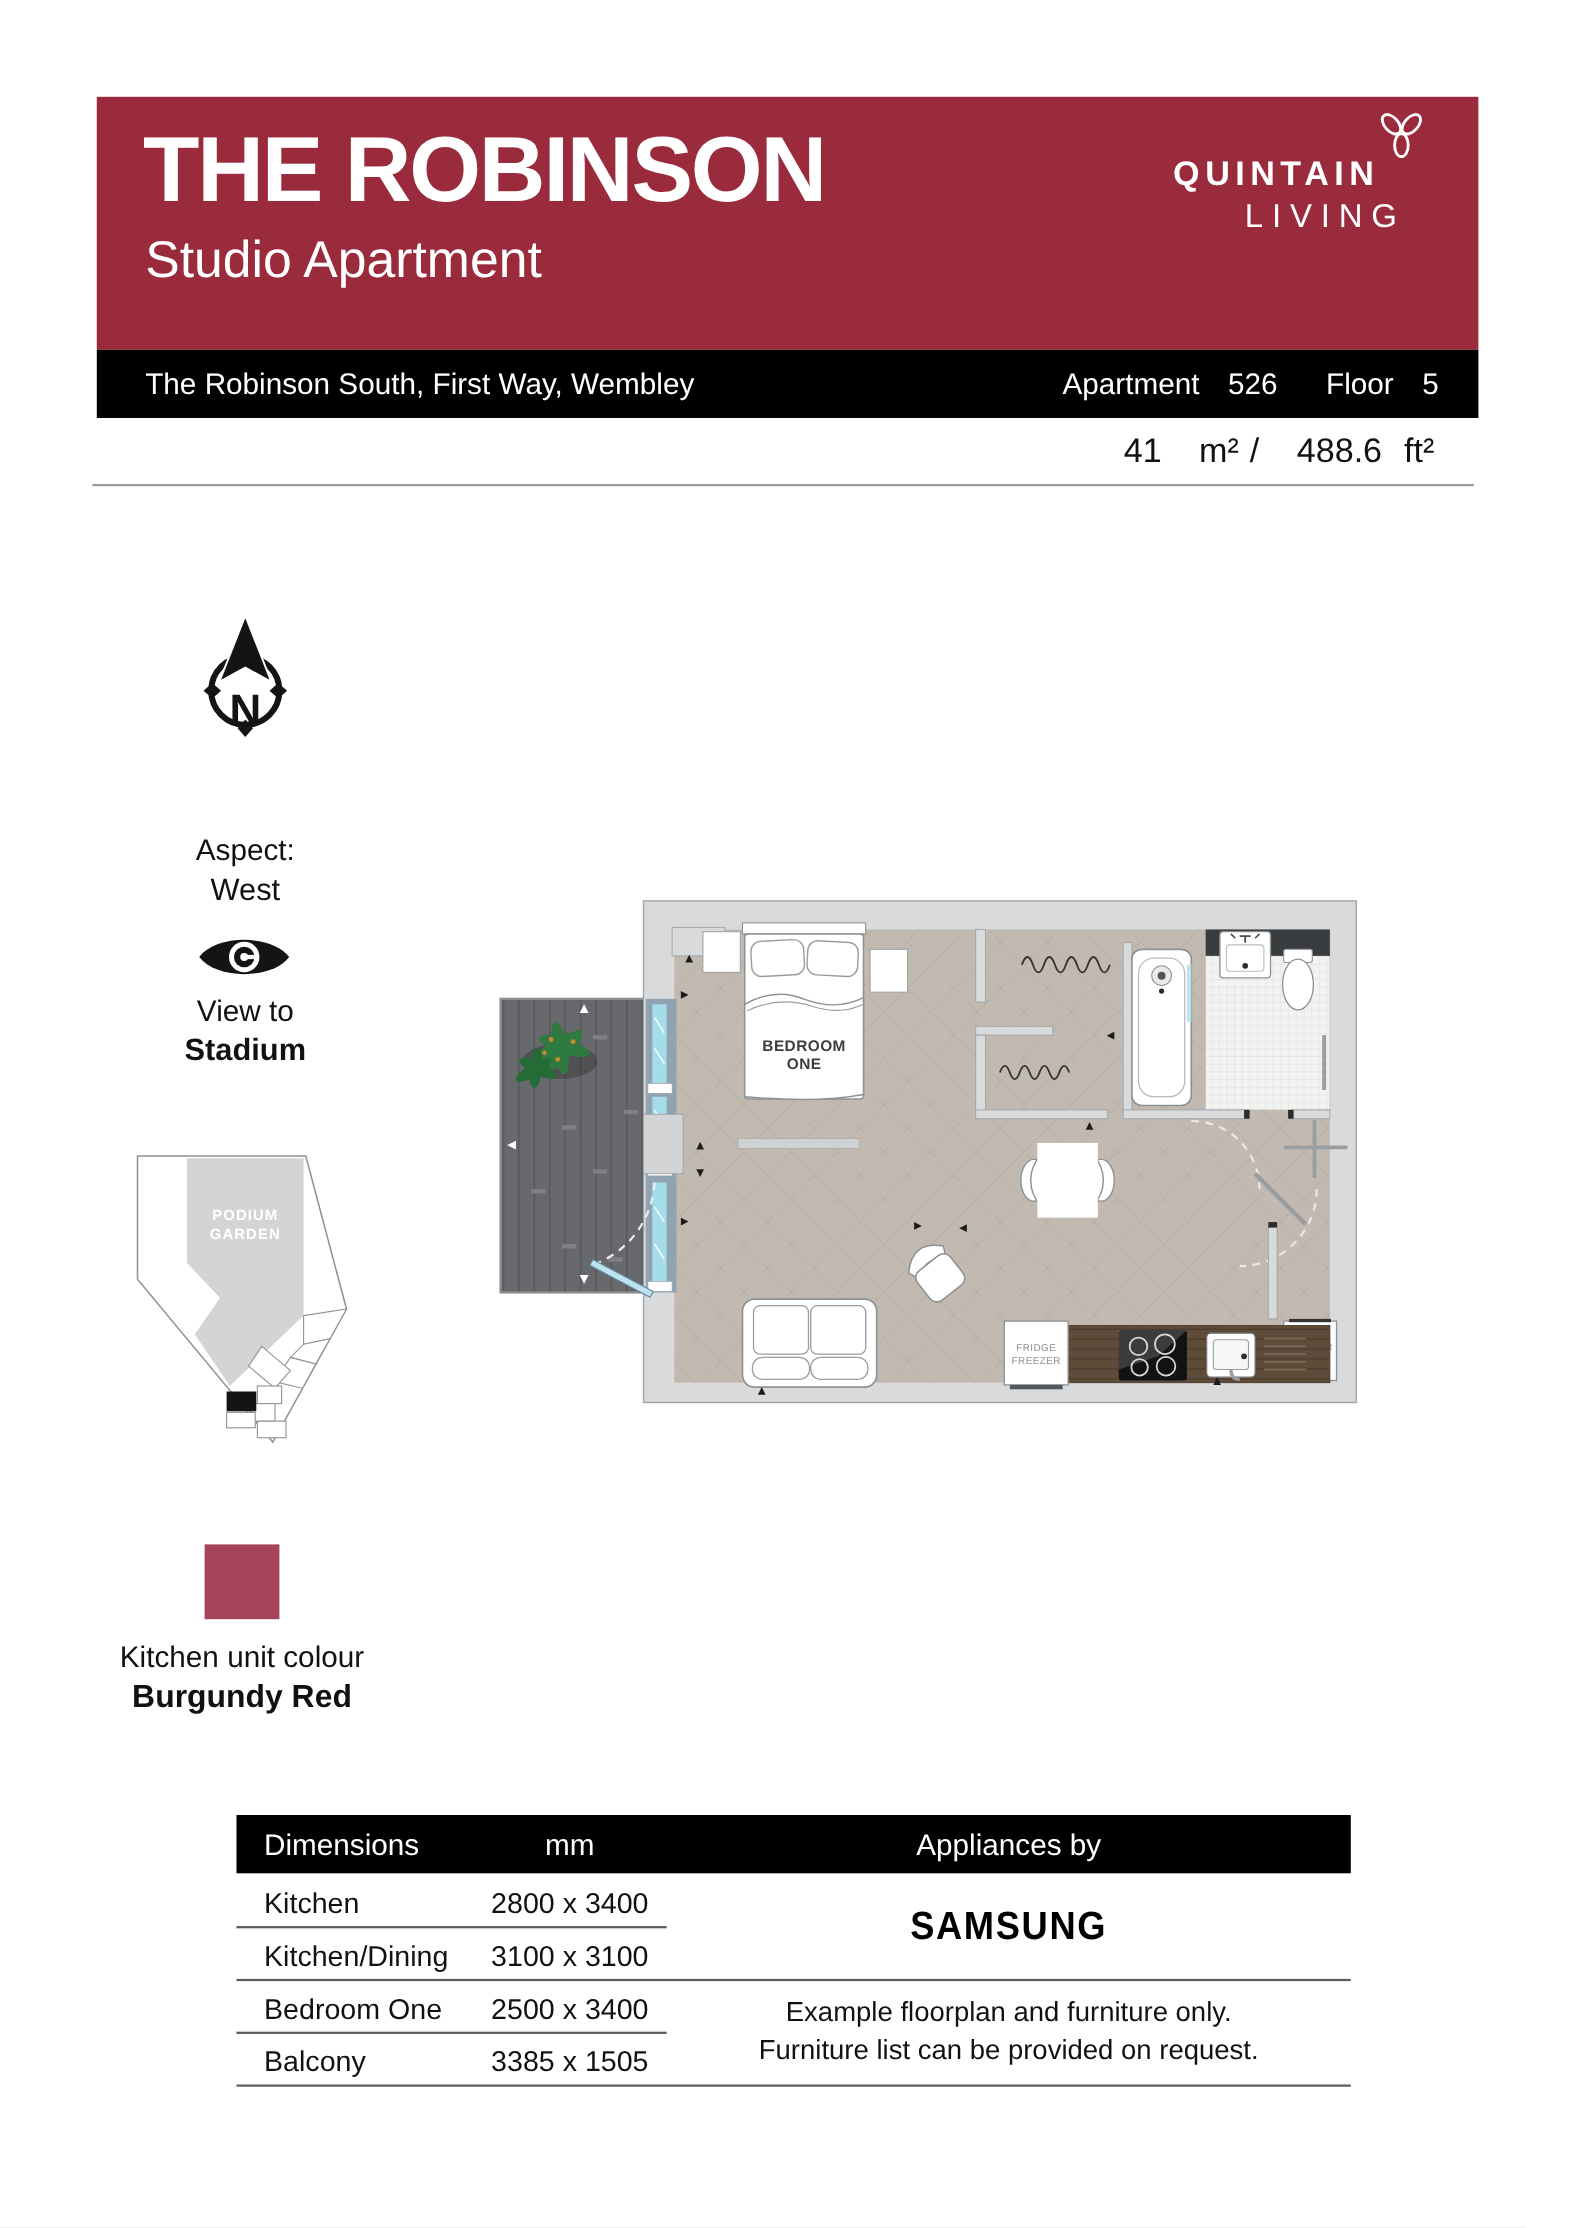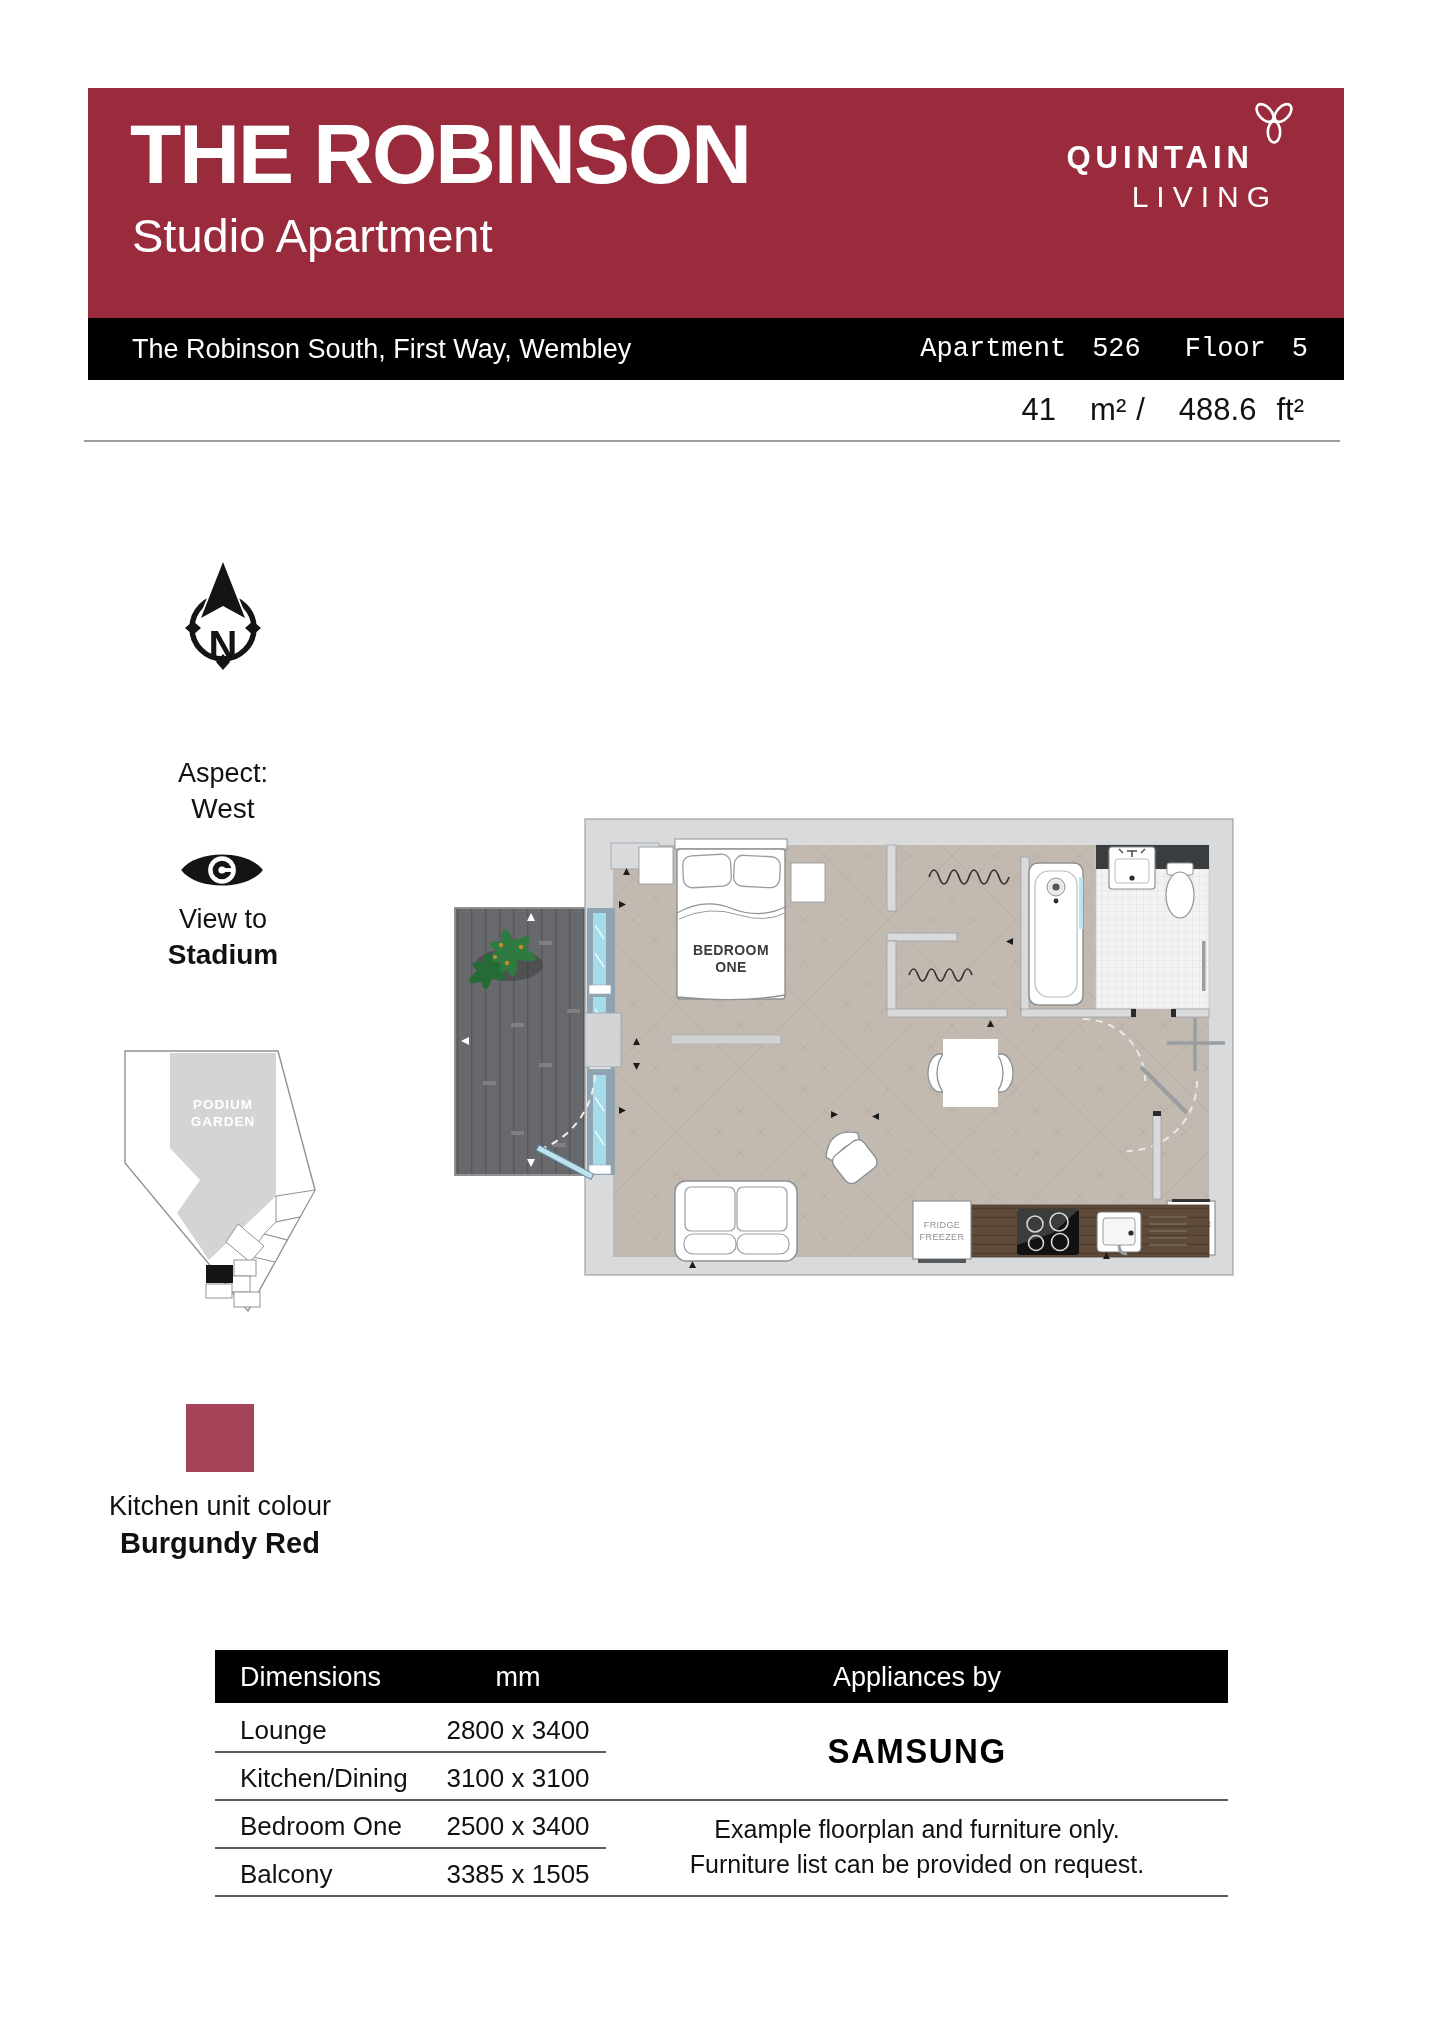--- a/index.html
+++ b/index.html
@@ -12,21 +12,21 @@
   .hdr{position:absolute;left:88px;top:88px;width:1256px;height:230px;background:#9a2b3c;}
   .hdr-title{position:absolute;left:42px;top:18px;font-size:84px;font-weight:700;letter-spacing:-2px;color:#fff;white-space:nowrap;}
   .hdr-sub{position:absolute;left:44px;top:120px;font-size:47px;font-weight:400;letter-spacing:0;color:#fff;white-space:nowrap;}
   .brand{position:absolute;top:52px;right:64px;text-align:right;color:#fff;}
   .brand-l1{font-size:31px;font-weight:700;letter-spacing:5px;white-space:nowrap;padding-right:26px;}
   .brand-l2{font-size:30px;font-weight:400;letter-spacing:8px;white-space:nowrap;margin-top:4px;padding-right:2px;}
   .trillium{position:absolute;top:-40px;right:-16px;width:44px;height:48px;}
   
   .addr{position:absolute;left:88px;top:318px;width:1256px;height:62px;background:#000;color:#fff;
         display:flex;align-items:center;justify-content:space-between;box-sizing:border-box;padding:0 36px 0 44px;font-size:27px;gap:18px;}
-  .addr-right{display:flex;align-items:flex-end;font-family:Liberation Mono, monospace;}
+  .addr-right{display:flex;align-items:flex-end;}
   .gap26{display:inline-block;width:26px;}
   .gap44{display:inline-block;width:44px;}
   
   .area{position:absolute;left:84px;top:380px;width:1256px;height:62px;border-bottom:2px solid #9c9c9c;
         display:flex;align-items:center;justify-content:flex-end;box-sizing:border-box;padding-right:36px;font-size:31px;color:#111;}
   .area span{display:inline-block;}
   .a-g1{width:34px;} .a-g2{width:10px;} .a-g3{width:34px;} .a-g4{width:20px;}
   
   .compass{position:absolute;left:163px;top:558px;width:120px;height:128px;}
   .aspect{position:absolute;left:88px;top:756px;width:270px;text-align:center;line-height:1.3;}
@@ -361,21 +361,21 @@
   </svg>
 
   <div class="dims">
     <div class="dims-head">
       <span class="dh1">Dimensions</span>
       <span class="dh2">mm</span>
       <span class="dh3">Appliances by</span>
     </div>
 
     <div class="drow" style="top:53px;">
-      <span class="nm">Lounge</span>
+      <span class="nm">Kitchen</span>
       <span class="sz">2800 x 3400</span>
     </div>
     <div class="sep-short" style="top:101px;"></div>
 
     <div class="drow" style="top:101px;">
       <span class="nm">Kitchen/Dining</span>
       <span class="sz">3100 x 3100</span>
     </div>
     <div class="sep-full" style="top:149px;"></div>
 

